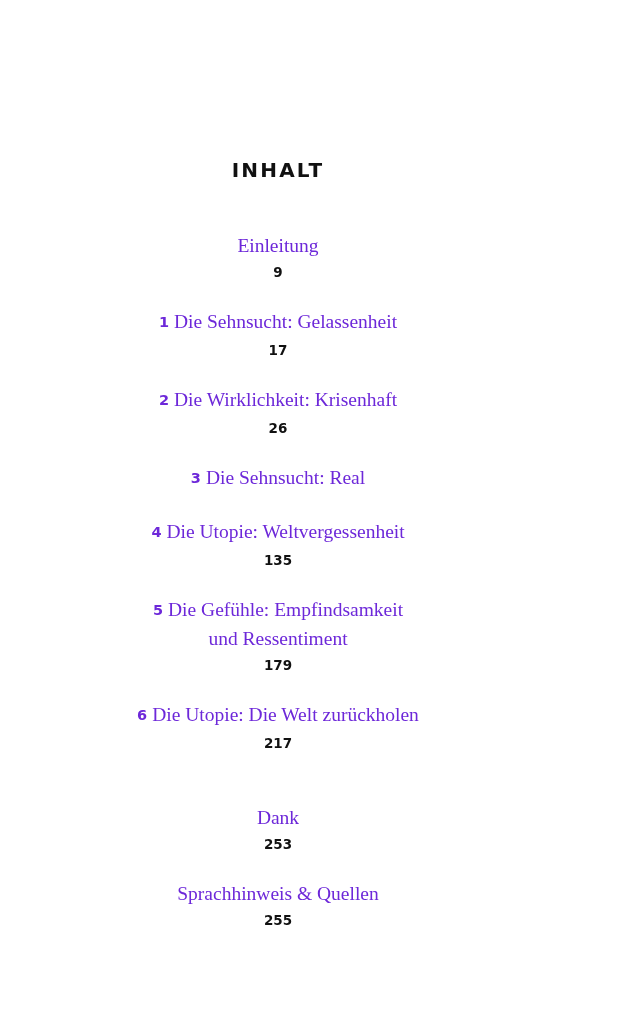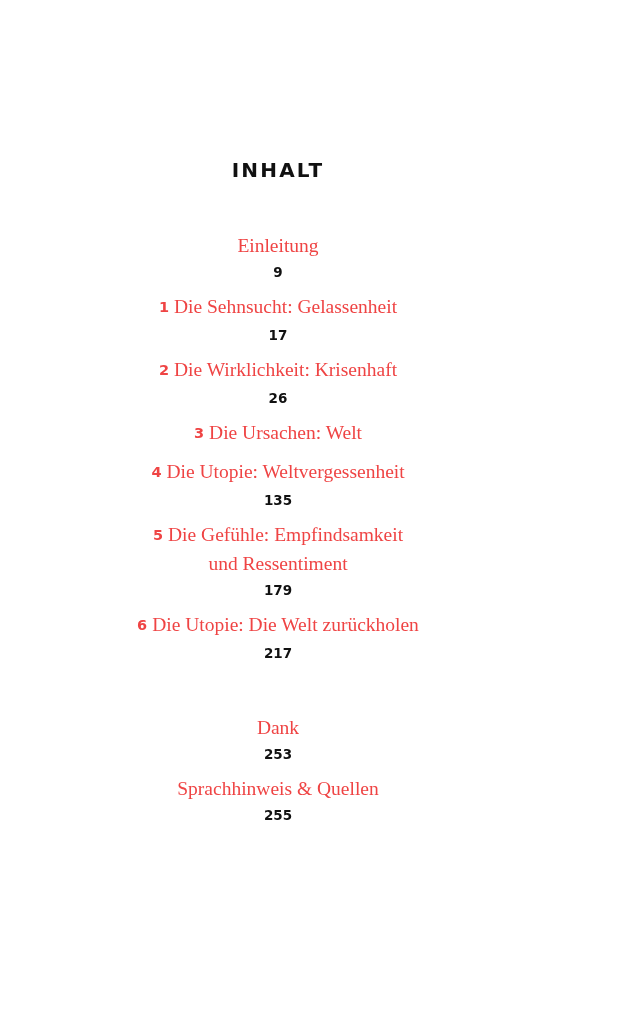--- a/index.html
+++ b/index.html
@@ -36,21 +36,21 @@
     list-style: none;
     text-align: center;
   }
   .entry {
     text-align: center;
   }
   .entry-line {
     font-family: "Liberation Serif", serif;
     font-size: 19.5px;
     line-height: 27px;
-    color: #ef4444;
+    color: #6d28d9;
     white-space: nowrap;
   }
   .entry-num {
     font-family: "DejaVu Sans", sans-serif;
     font-weight: bold;
     font-size: 14.5px;
     margin-right: 5px;
     position: relative;
     top: -1px;
   }
@@ -58,21 +58,21 @@
     font-family: "DejaVu Sans", sans-serif;
     font-weight: bold;
     font-size: 13.5px;
     line-height: 22px;
     display: block;
     margin-top: 2px;
     color: #111111;
   }
   
   .spacer-after-title { height: 50px; }
-  .entry + .entry { margin-top: 10px; }
+  .entry + .entry { margin-top: 25px; }
   .group-gap { margin-top: 50px !important; }
   .entry-second-line {
     display: block;
     font-family: "Liberation Serif", serif;
     font-size: 19.5px;
     line-height: 27px;
   }
 </style>
 </head>
 <body>
@@ -90,21 +90,21 @@
       </li>
       <li class="entry">
         <div class="entry-line"><span class="entry-num">1</span><span>Die Sehnsucht: Gelassenheit</span></div>
         <span class="entry-page">17</span>
       </li>
       <li class="entry">
         <div class="entry-line"><span class="entry-num">2</span><span>Die Wirklichkeit: Krisenhaft</span></div>
         <span class="entry-page">26</span>
       </li>
       <li class="entry">
-        <div class="entry-line"><span class="entry-num">3</span><span>Die Ursachen: Welt</span></div>
+        <div class="entry-line"><span class="entry-num">3</span><span>Die Sehnsucht: Real</span></div>
       </li>
       <li class="entry">
         <div class="entry-line"><span class="entry-num">4</span><span>Die Utopie: Weltvergessenheit</span></div>
         <span class="entry-page">135</span>
       </li>
       <li class="entry">
         <div class="entry-line"><span class="entry-num">5</span><span>Die Gefühle: Empfindsamkeit</span><span class="entry-second-line">und Ressentiment</span></div>
         <span class="entry-page">179</span>
       </li>
       <li class="entry">

